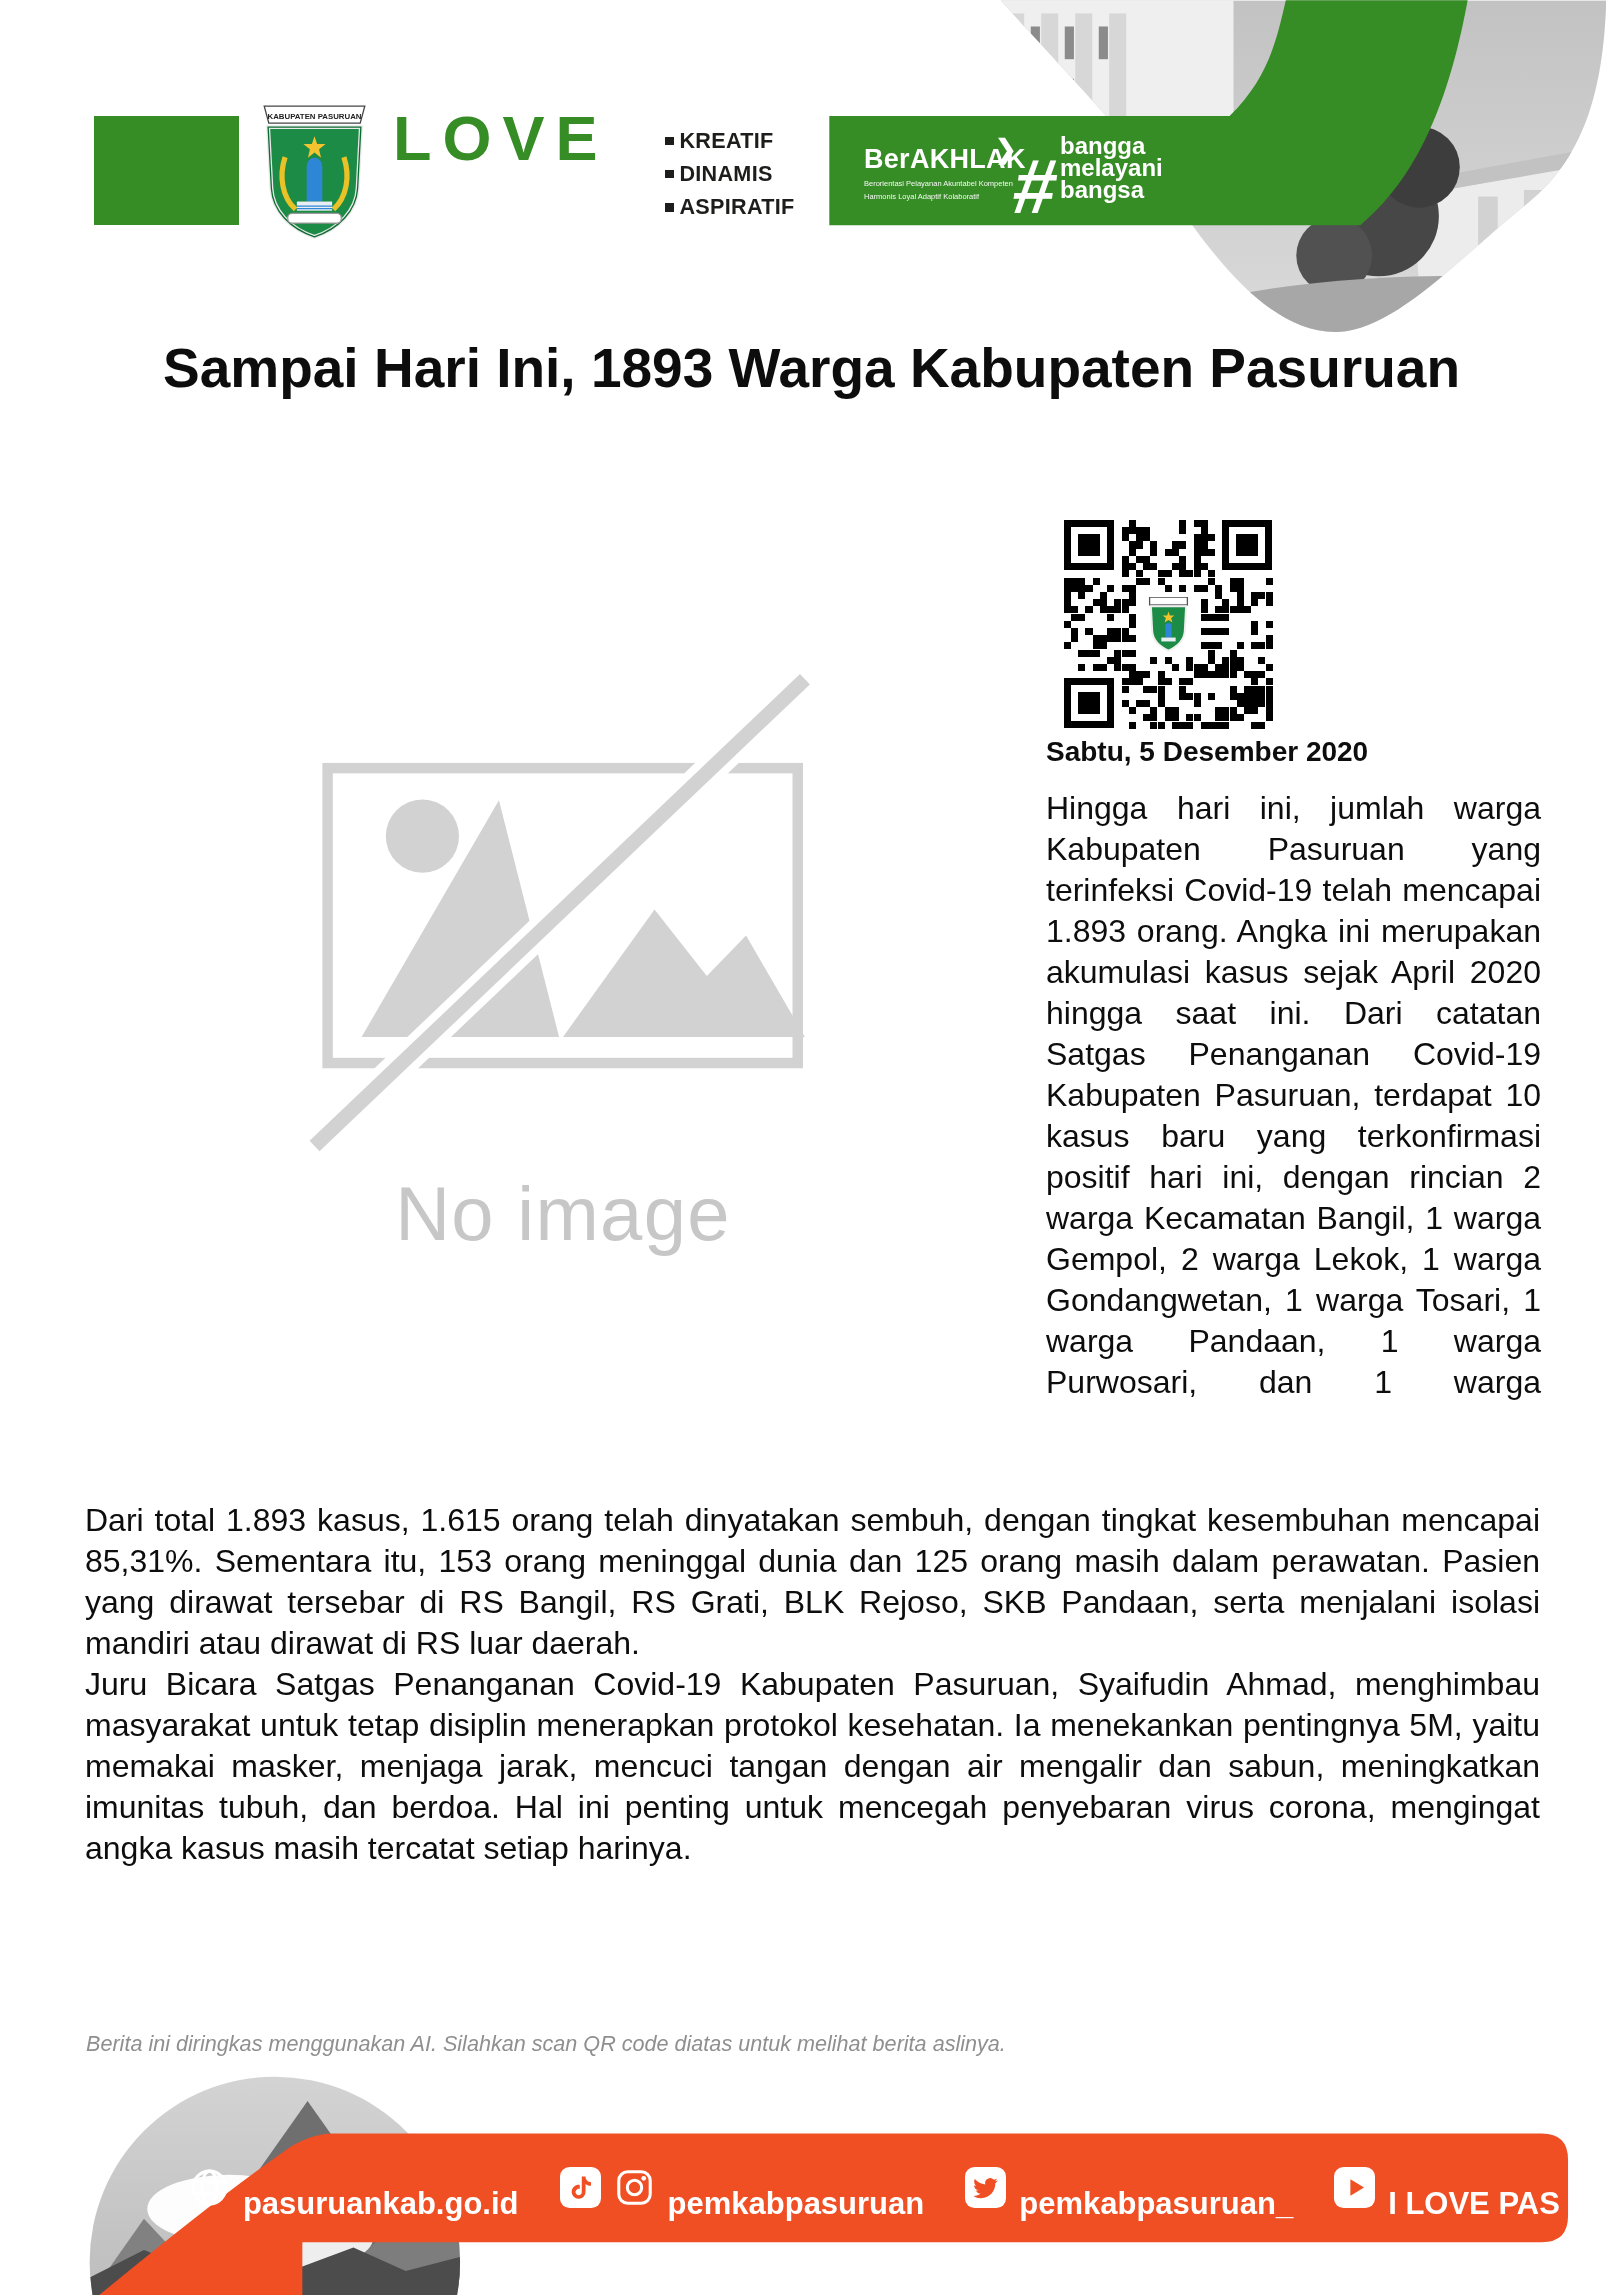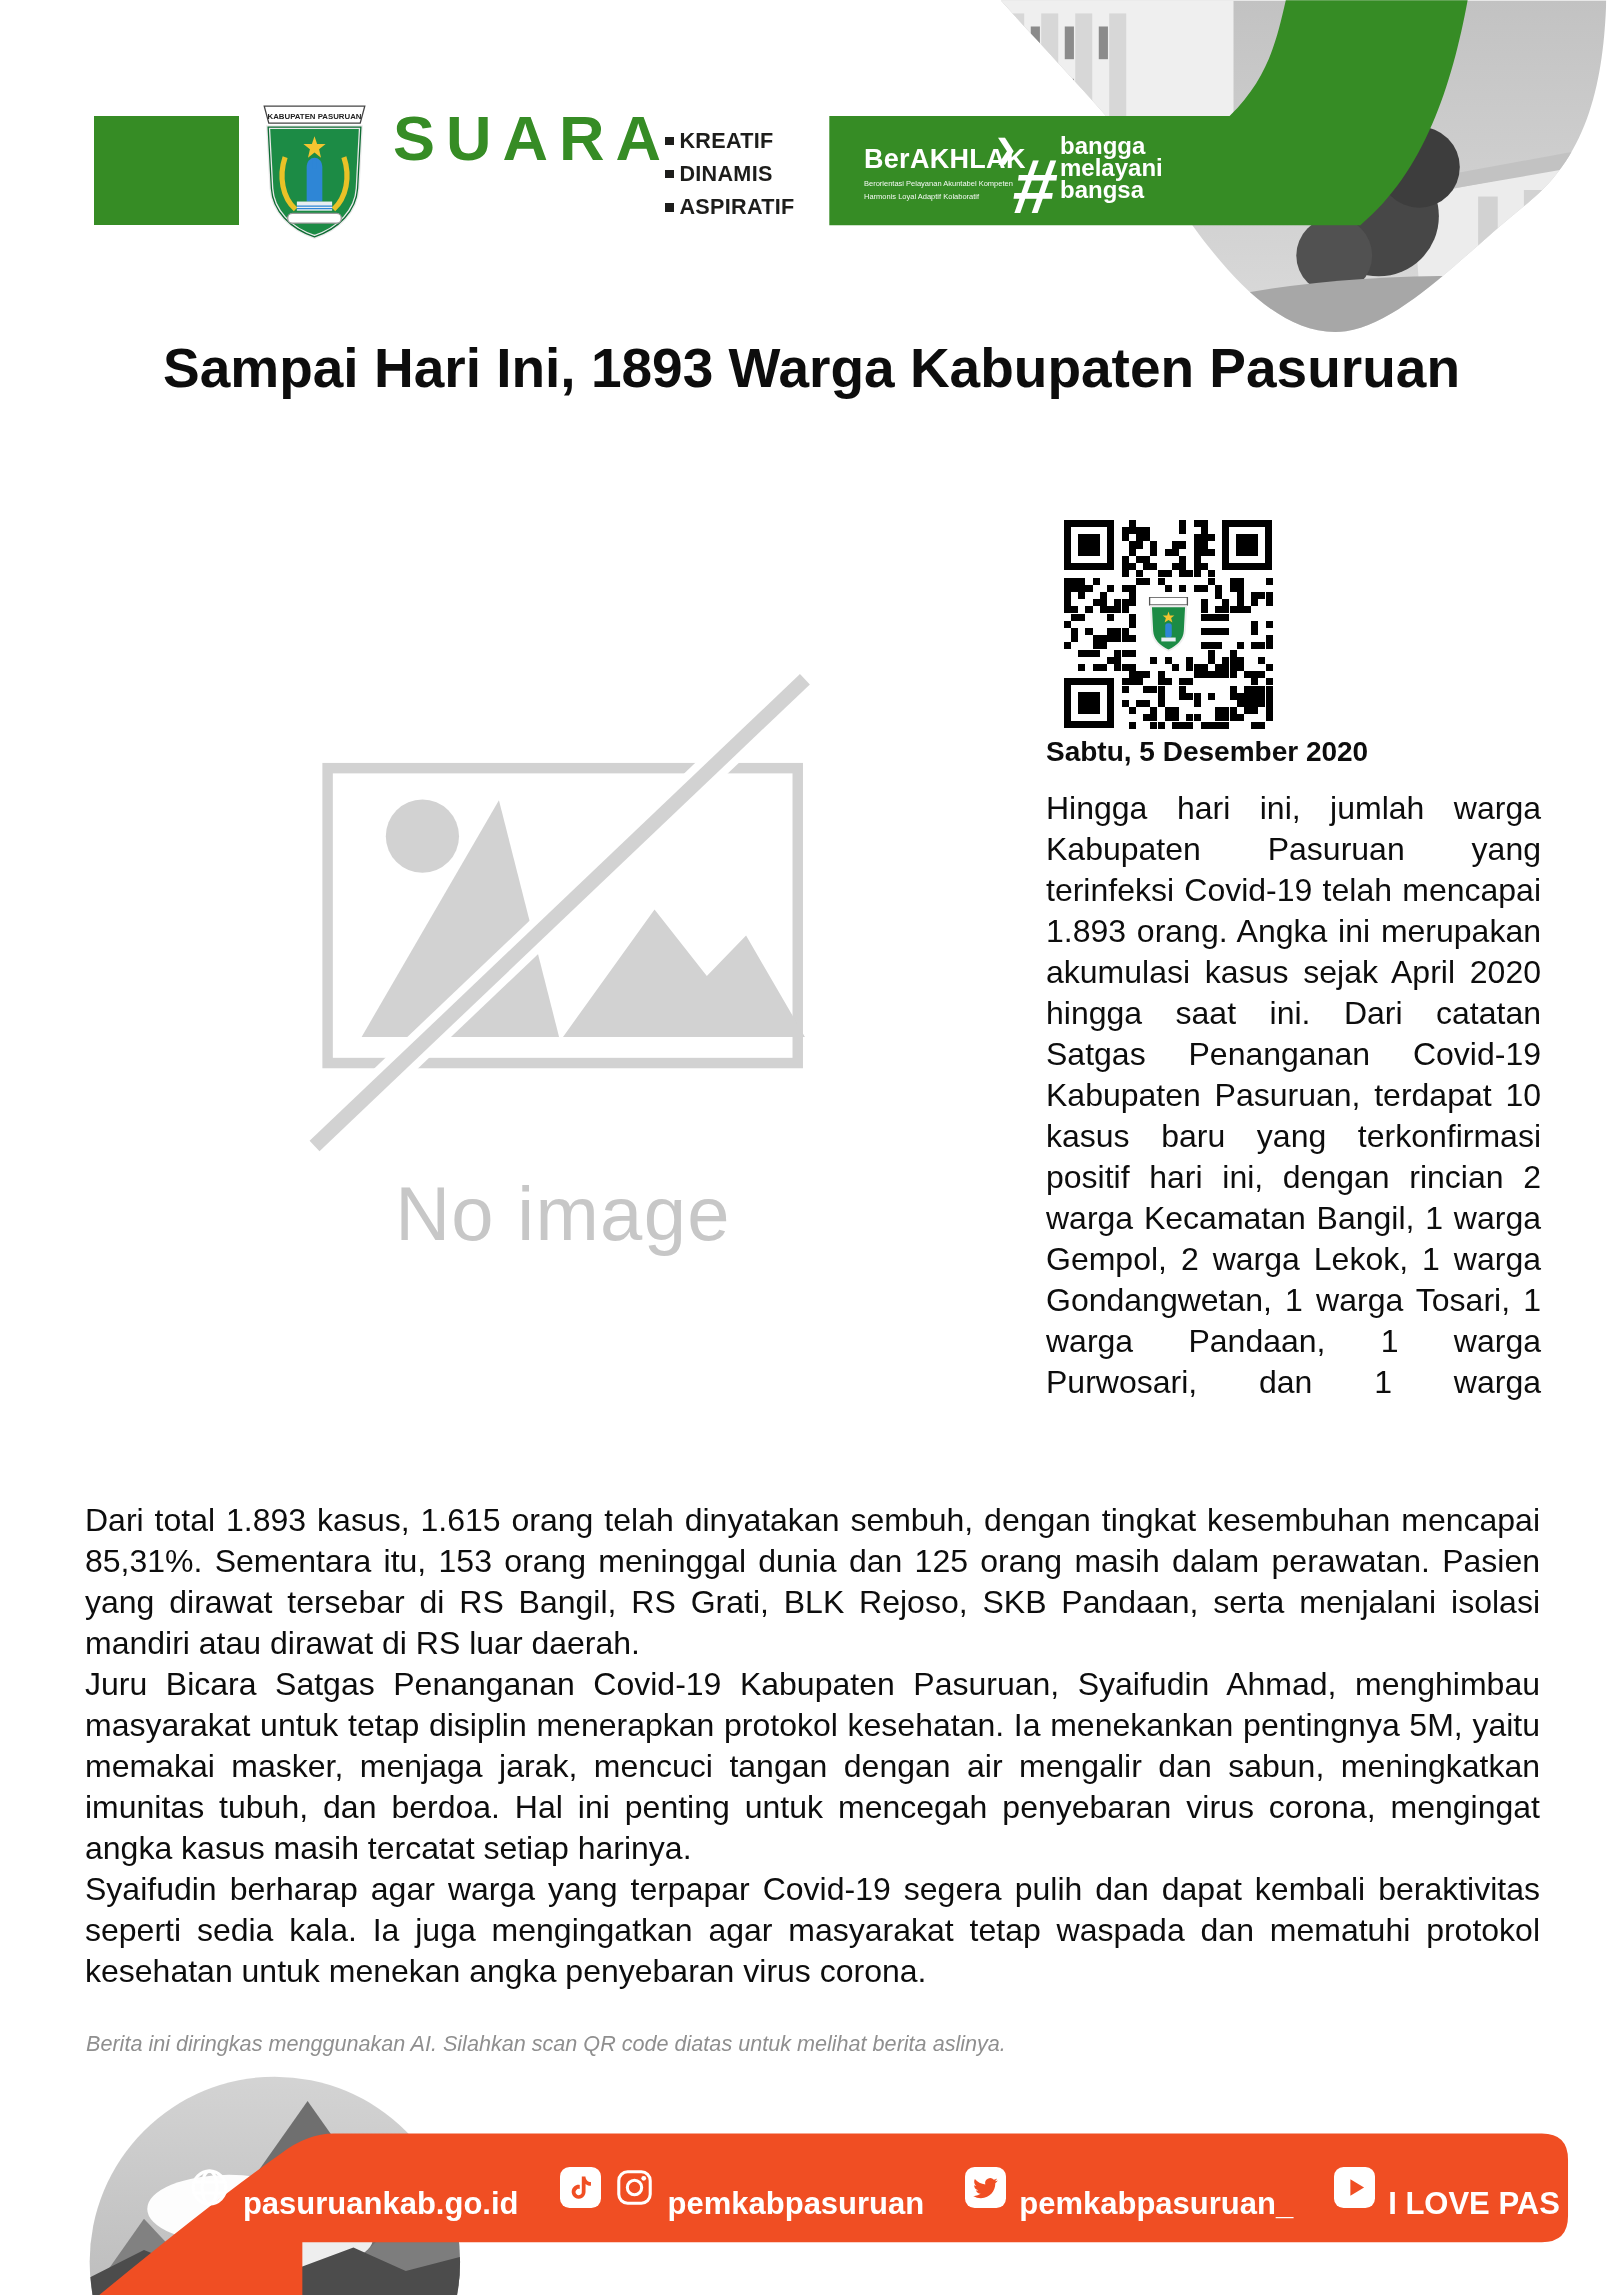--- a/index.html
+++ b/index.html
@@ -118,21 +118,21 @@
   <path d="M40 84 C 30 114 36 146 56 164" stroke="#e9c227" stroke-width="8" fill="none"></path>
   <path d="M130 84 C 140 114 134 146 114 164" stroke="#e9c227" stroke-width="8" fill="none"></path>
   <path d="M73 100 C 73 80 97 80 97 100 L 97 152 L 73 152 Z" fill="#2e86d6"></path>
   <rect x="82" y="88" width="6" height="14" fill="#2e86d6"></rect>
   <rect x="58" y="152" width="54" height="14" fill="#e8eef3"></rect>
   <path d="M58 159 H 112 M58 163 H 112" stroke="#2e86d6" stroke-width="2"></path>
   <rect x="44" y="170" width="82" height="15" rx="7" fill="#ffffff" stroke="#999" stroke-width="2"></rect>
 </svg>
 
 <div id="brand" class="abs">
-  <span class="b1">SUARA</span>
+  <span class="b1">LOVE</span>
 </div>
 
 <div id="tagline" class="abs">
   <div class="tag-row">
     <span class="tag-bullet"></span>
     <span class="tag-label">KREATIF</span>
   </div>
   <div class="tag-row">
     <span class="tag-bullet"></span>
     <span class="tag-label">DINAMIS</span>
@@ -456,21 +456,20 @@
 </svg>
 <div id="noimg-label" class="abs">No image</div>
 
 <div id="date-line" class="abs">Sabtu, 5 Desember 2020</div>
 
 <div id="right-col" class="abs">Hingga hari ini, jumlah warga Kabupaten Pasuruan yang terinfeksi Covid-19 telah mencapai 1.893 orang. Angka ini merupakan akumulasi kasus sejak April 2020 hingga saat ini. Dari catatan Satgas Penanganan Covid-19 Kabupaten Pasuruan, terdapat 10 kasus baru yang terkonfirmasi positif hari ini, dengan rincian 2 warga Kecamatan Bangil, 1 warga Gempol, 2 warga Lekok, 1 warga Gondangwetan, 1 warga Tosari, 1 warga Pandaan, 1 warga Purwosari, dan 1 warga</div>
 
 <div id="main-col" class="abs">
   <p>Dari total 1.893 kasus, 1.615 orang telah dinyatakan sembuh, dengan tingkat kesembuhan mencapai 85,31%. Sementara itu, 153 orang meninggal dunia dan 125 orang masih dalam perawatan. Pasien yang dirawat tersebar di RS Bangil, RS Grati, BLK Rejoso, SKB Pandaan, serta menjalani isolasi mandiri atau dirawat di RS luar daerah.</p>
   <p>Juru Bicara Satgas Penanganan Covid-19 Kabupaten Pasuruan, Syaifudin Ahmad, menghimbau masyarakat untuk tetap disiplin menerapkan protokol kesehatan. Ia menekankan pentingnya 5M, yaitu memakai masker, menjaga jarak, mencuci tangan dengan air mengalir dan sabun, meningkatkan imunitas tubuh, dan berdoa. Hal ini penting untuk mencegah penyebaran virus corona, mengingat angka kasus masih tercatat setiap harinya.</p>
-  <p>Syaifudin berharap agar warga yang terpapar Covid-19 segera pulih dan dapat kembali beraktivitas seperti sedia kala. Ia juga mengingatkan agar masyarakat tetap waspada dan mematuhi protokol kesehatan untuk menekan angka penyebaran virus corona.</p>
 </div>
 
 <div id="ai-note" class="abs">Berita ini diringkas menggunakan AI. Silahkan scan QR code diatas untuk melihat berita aslinya.</div>
 
 <svg id="footer-deco" class="abs" viewBox="0 0 2480 368">
   <defs>
     <clipPath id="footCircle">
         <circle cx="420" cy="316" r="283"></circle>
       </clipPath>
     <linearGradient id="footSky" x1="0" y1="0" x2="0" y2="1">

